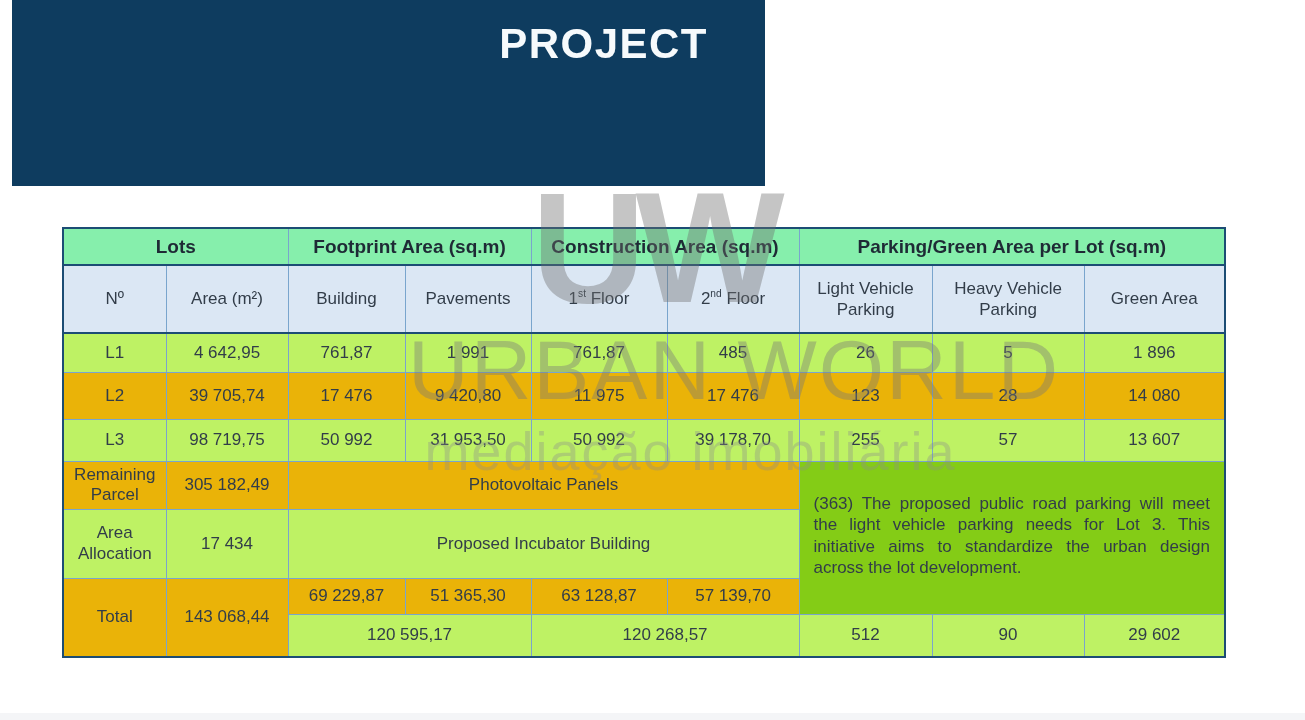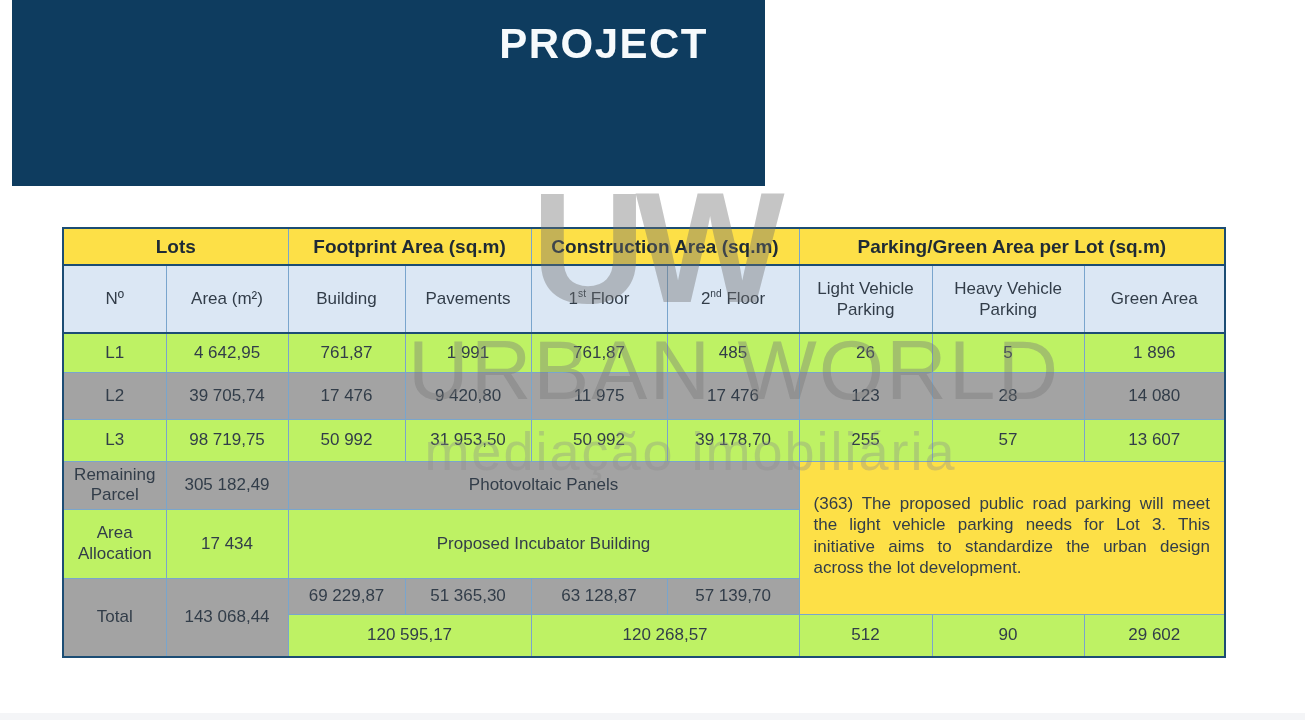--- a/index.html
+++ b/index.html
@@ -12,25 +12,25 @@
 
   
   .wm{position:absolute;z-index:3;pointer-events:none;text-align:center;white-space:nowrap;}
   .wm-logo{left:528px;top:168px;width:250px;font-size:158px;font-weight:800;letter-spacing:-10px;color:rgba(110,110,110,0.40);line-height:1;}
   .wm-line1{left:408px;top:328px;width:565px;font-size:84px;font-weight:400;letter-spacing:2px;color:rgba(120,120,120,0.40);line-height:1;}
   .wm-line2{left:408px;top:424px;width:565px;font-size:54px;font-weight:300;letter-spacing:2px;color:rgba(140,140,140,0.35);line-height:1;}
 
   
   table.main{position:absolute;left:62px;top:227px;width:1162px;z-index:2;border-collapse:collapse;table-layout:fixed;border:2px solid #1c4d74;}
   .main th,.main td{border:1px solid #79a5cd;text-align:center;vertical-align:middle;color:#323d49;font-size:17px;font-weight:400;padding:0 4px;overflow:hidden;}
-  .main .grp{font-weight:700;font-size:19px;color:#1e2a35;border-bottom:2px solid #1c4d74;background:#fde047;}
+  .main .grp{font-weight:700;font-size:19px;color:#1e2a35;border-bottom:2px solid #1c4d74;background:#86efac;}
   .main .sub{background:#dbe7f4;border-bottom:2px solid #1c4d74;line-height:1.25;}
-  .blue{background:#a3a3a3;}
+  .blue{background:#eab308;}
   .white{background:#bef264;}
-  .note-cell{text-align:justify !important;padding:6px 14px 10px 14px !important;font-size:16.5px;line-height:1.24;background:#fde047;}
+  .note-cell{text-align:justify !important;padding:6px 14px 10px 14px !important;font-size:16.5px;line-height:1.24;background:#84cc16;}
   sup{font-size:0.6em;}
 
   .bottom-strip{position:absolute;left:0;bottom:0;width:1305px;height:7px;background:#f4f5f7;z-index:1;}
 </style>
 </head>
 <body>
 
 <div id="stage">
 
   <div class="banner">

